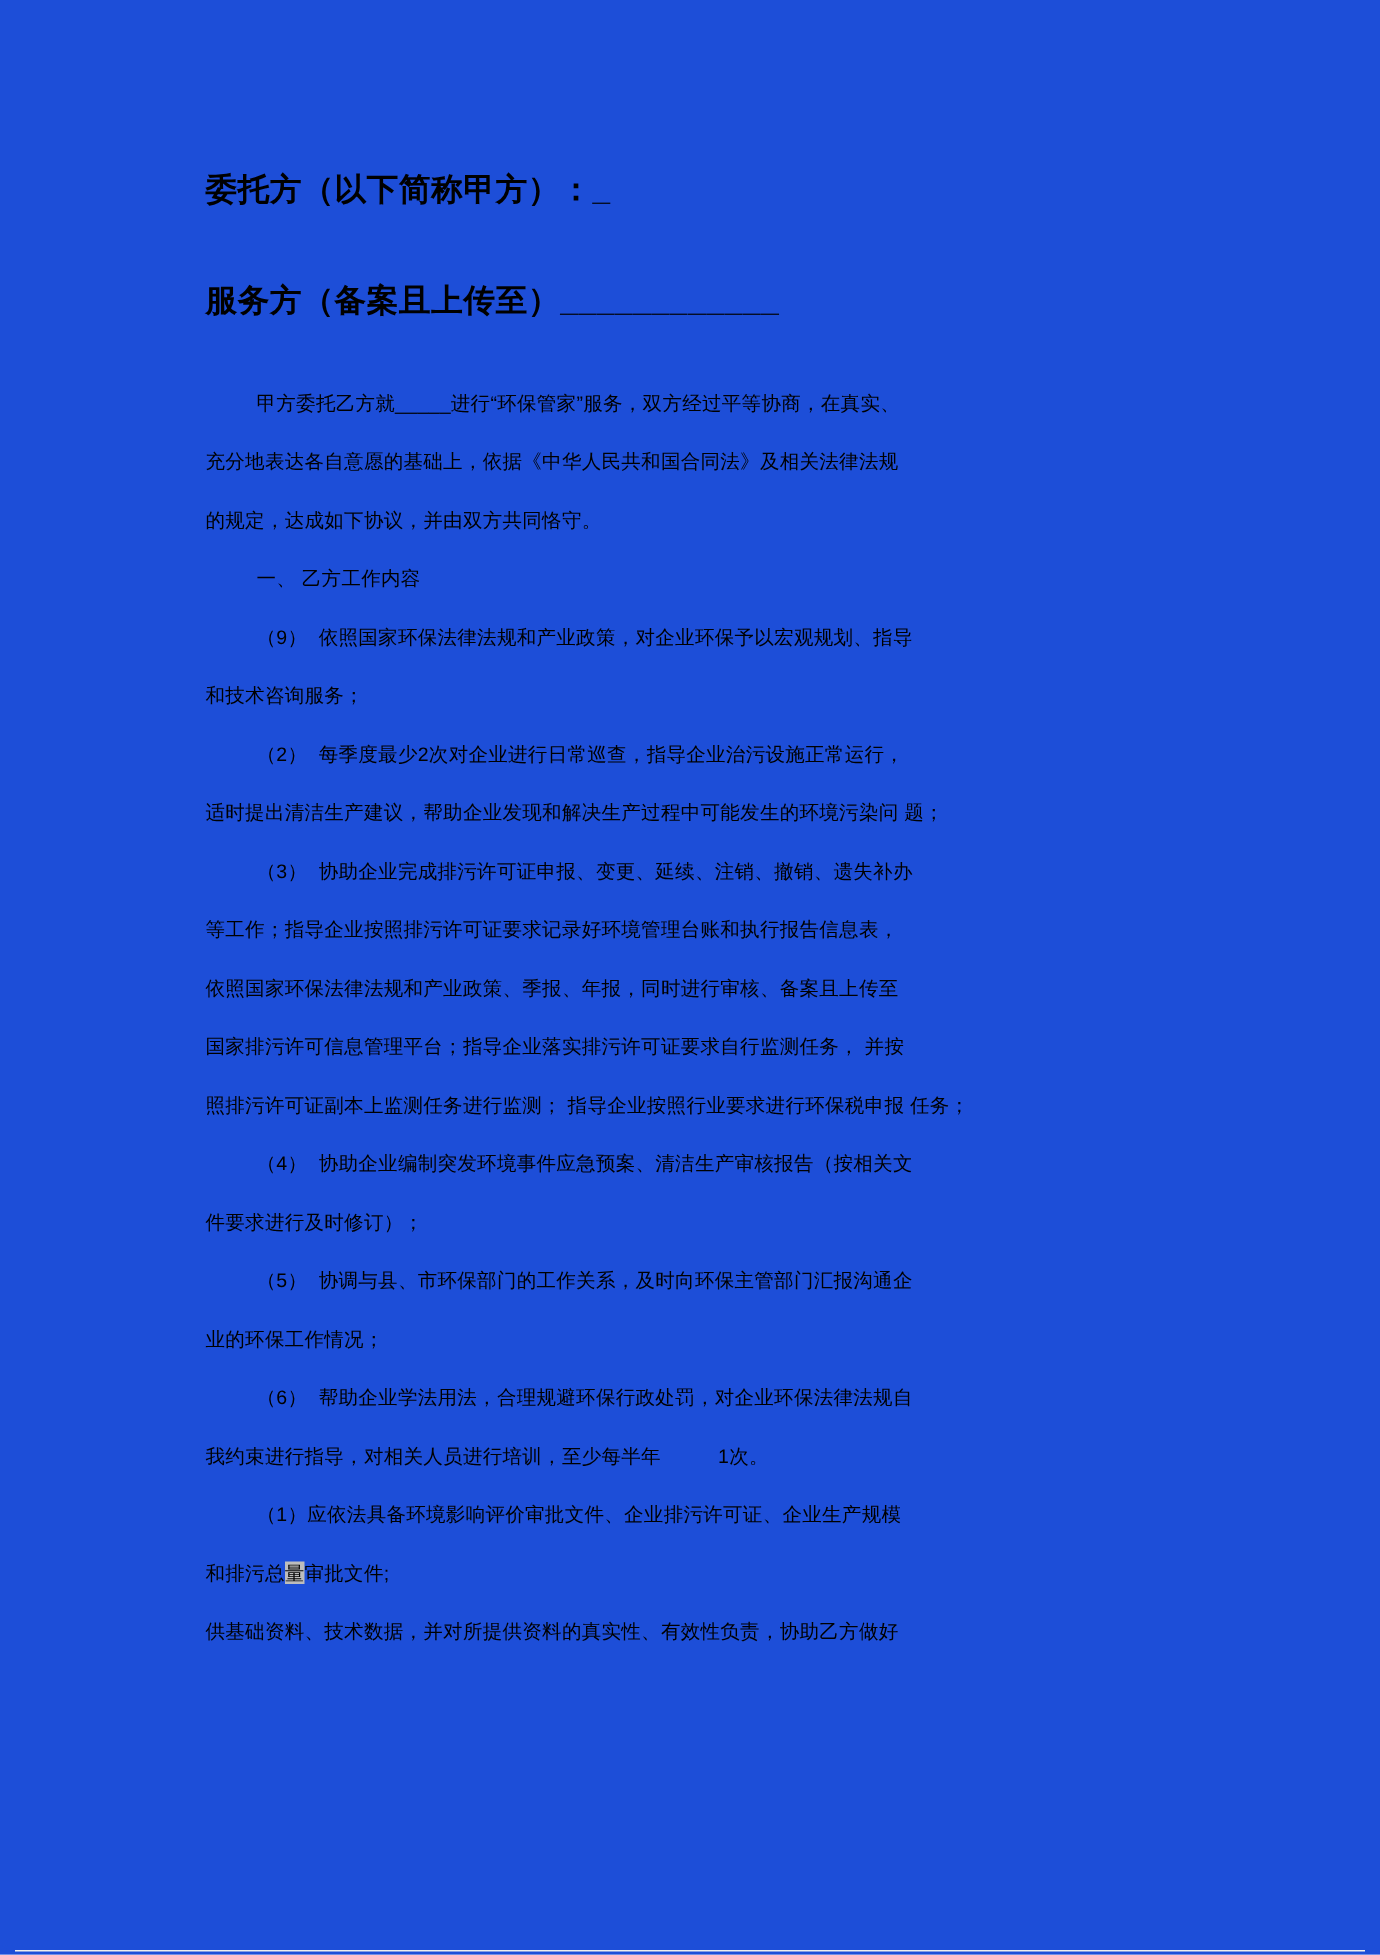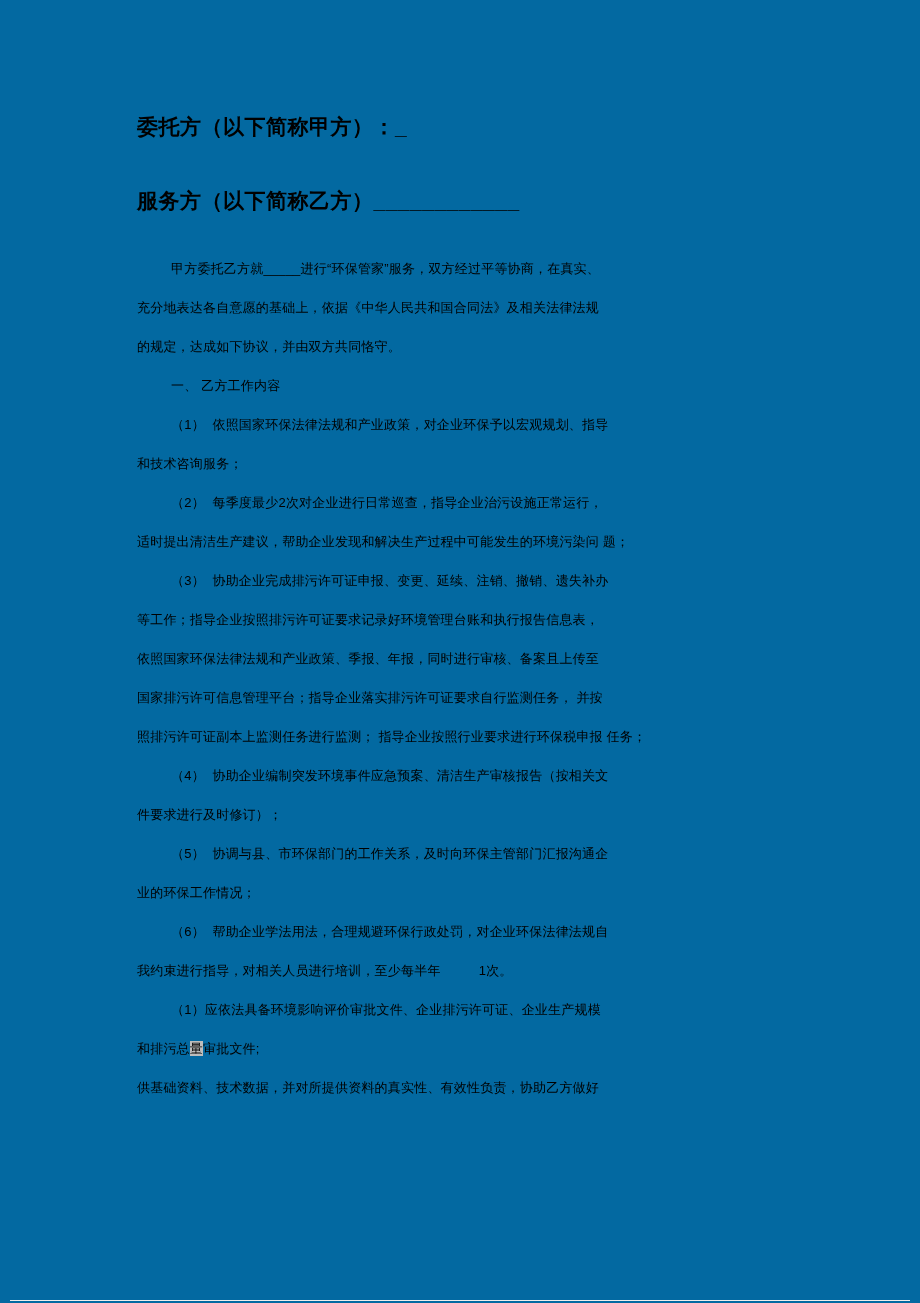--- a/index.html
+++ b/index.html
@@ -13,21 +13,21 @@
     color: #000000;
     font-family: "Liberation Sans", "DejaVu Sans", sans-serif;
     overflow: hidden;
   }
   .page {
     position: relative;
     box-sizing: border-box;
     width: 920px;
     height: 1303px;
     padding: 112px 68px 0 137px;
-    background: #0369a1;
+    background: #1d4ed8;
   }
   .heading {
     font-size: 21px;
     font-weight: 700;
     line-height: 30px;
     letter-spacing: 0.5px;
     white-space: pre;
     color: #000000;
   }
   .heading.first {
@@ -57,27 +57,27 @@
     right: 10px;
     bottom: 2px;
     border-top: 1px solid #ededed;
   }
 </style>
 </head>
 <body style="background: rgb(255, 255, 255); color: rgb(0, 0, 0);">
 
 <div class="page">
   <div class="heading first">委托方（以下简称甲方）：_</div>
-  <div class="heading">服务方（以下简称乙方）____________</div>
+  <div class="heading">服务方（备案且上传至）____________</div>
   <div class="doc-body" id="doc-body">
       <div class="line indent">甲方委托乙方就_____进行“环保管家”服务，双方经过平等协商，在真实、</div>
       <div class="line">充分地表达各自意愿的基础上，依据《中华人民共和国合同法》及相关法律法规</div>
       <div class="line">的规定，达成如下协议，并由双方共同恪守。</div>
       <div class="line indent">一、 乙方工作内容</div>
-      <div class="line indent">（1）  依照国家环保法律法规和产业政策，对企业环保予以宏观规划、指导</div>
+      <div class="line indent">（9）  依照国家环保法律法规和产业政策，对企业环保予以宏观规划、指导</div>
       <div class="line">和技术咨询服务；</div>
       <div class="line indent">（2）  每季度最少2次对企业进行日常巡查，指导企业治污设施正常运行，</div>
       <div class="line">适时提出清洁生产建议，帮助企业发现和解决生产过程中可能发生的环境污染问 题；</div>
       <div class="line indent">（3）  协助企业完成排污许可证申报、变更、延续、注销、撤销、遗失补办</div>
       <div class="line">等工作；指导企业按照排污许可证要求记录好环境管理台账和执行报告信息表，</div>
       <div class="line">依照国家环保法律法规和产业政策、季报、年报，同时进行审核、备案且上传至</div>
       <div class="line">国家排污许可信息管理平台；指导企业落实排污许可证要求自行监测任务， 并按</div>
       <div class="line">照排污许可证副本上监测任务进行监测； 指导企业按照行业要求进行环保税申报 任务；</div>
       <div class="line indent">（4）  协助企业编制突发环境事件应急预案、清洁生产审核报告（按相关文</div>
       <div class="line">件要求进行及时修订）；</div>

